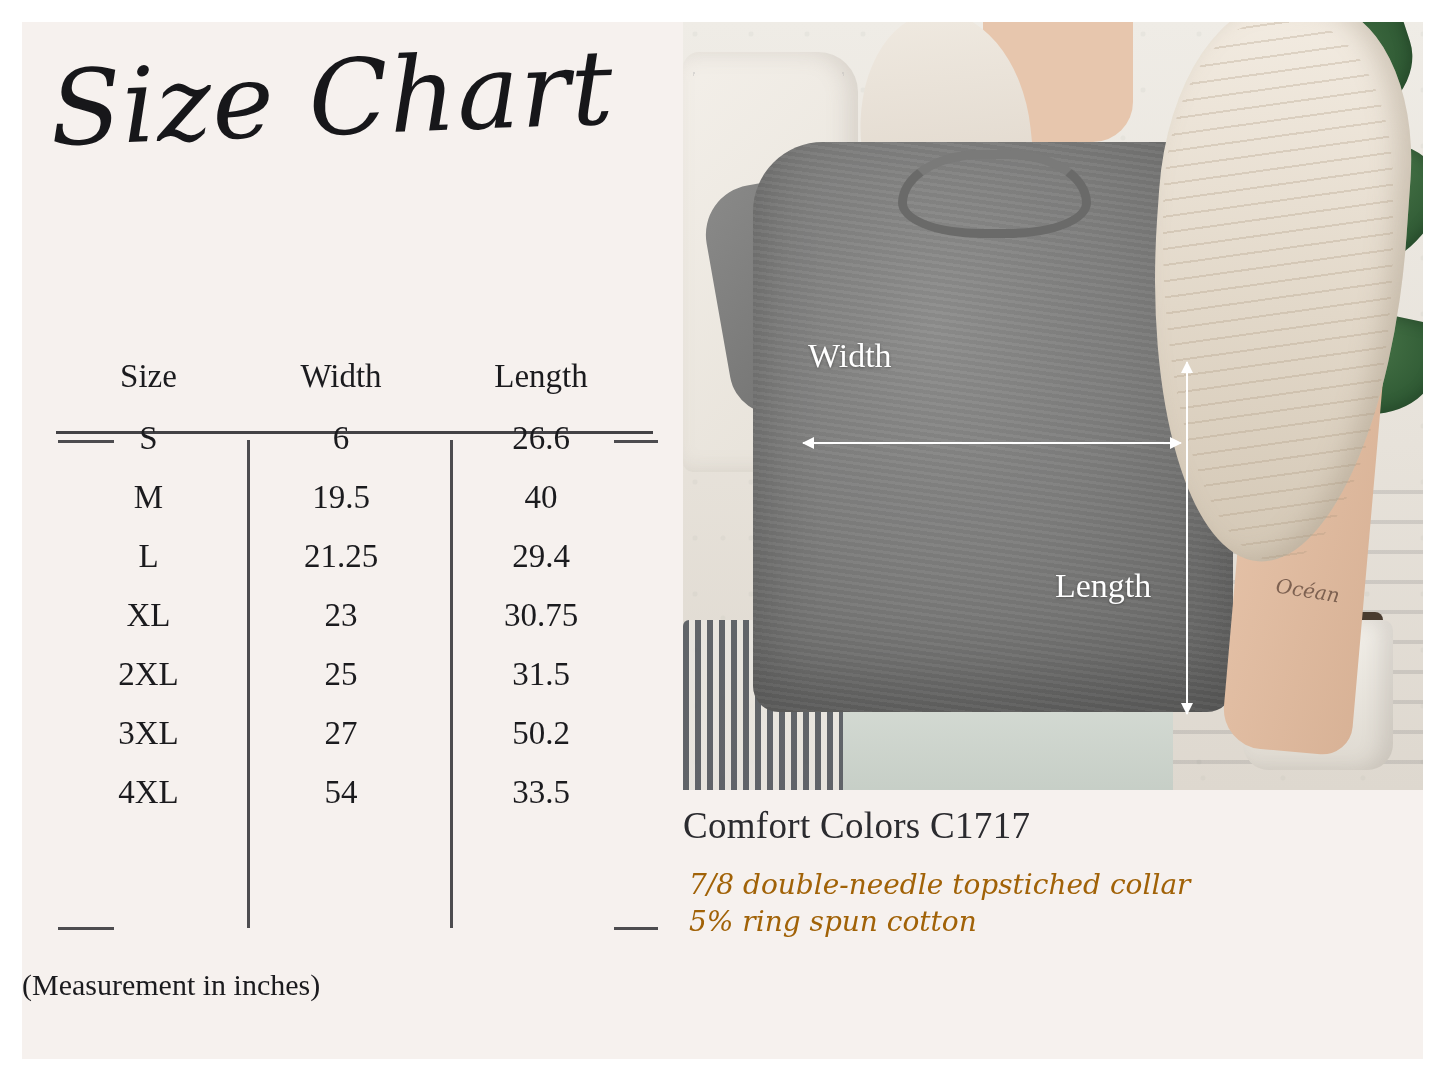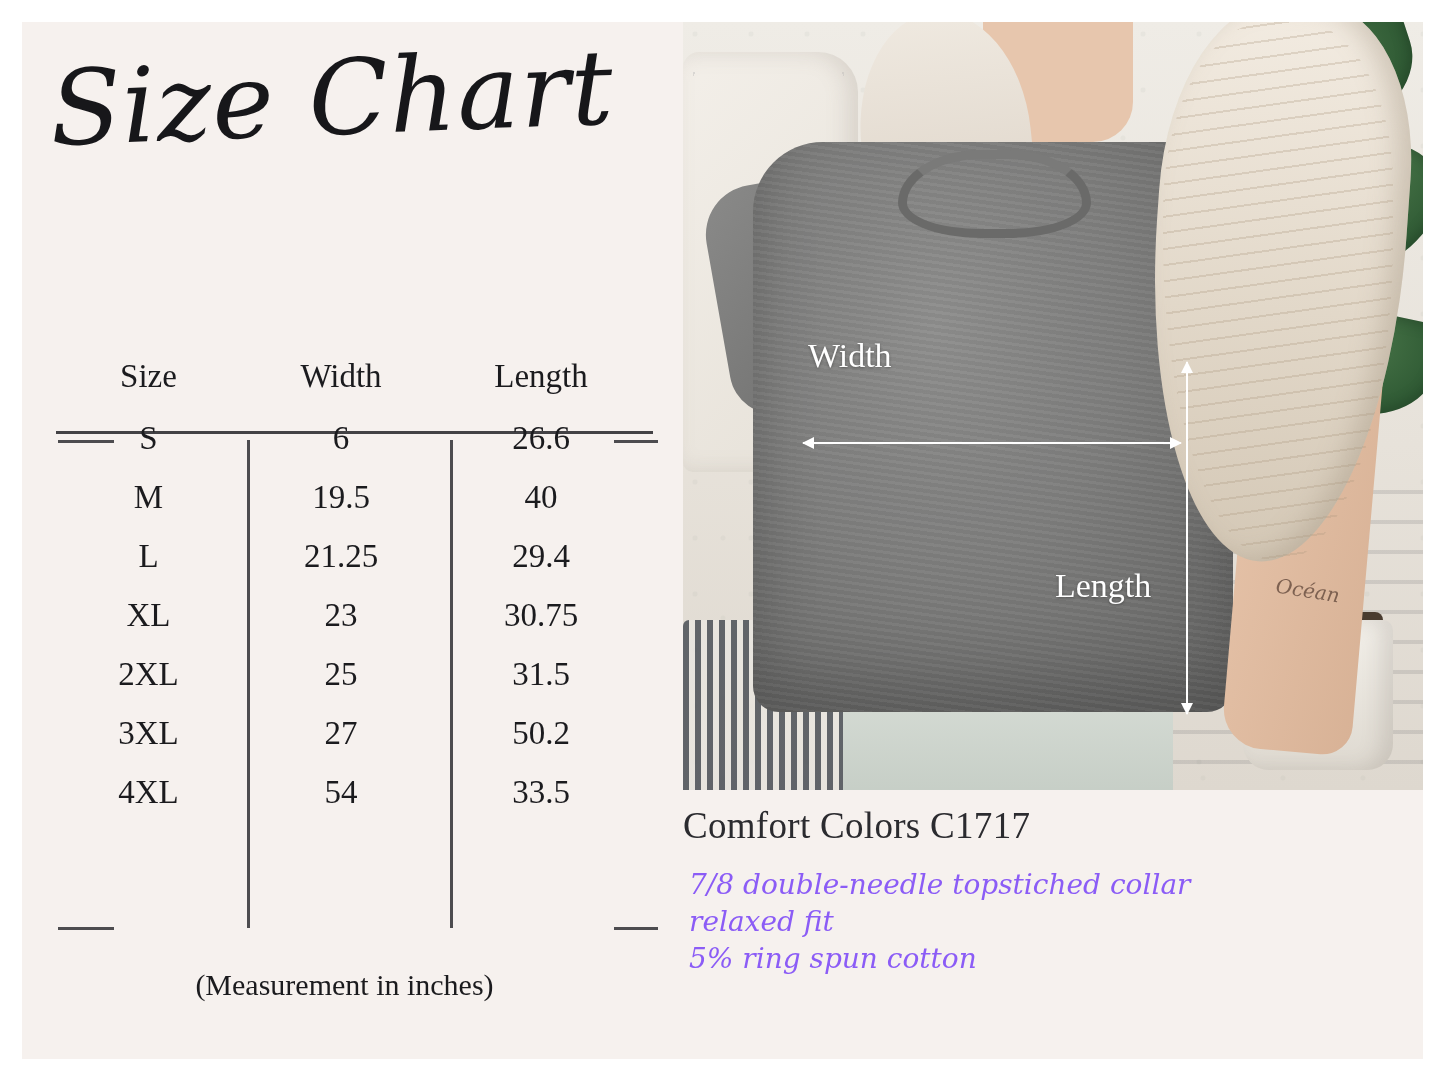--- a/index.html
+++ b/index.html
@@ -121,21 +121,21 @@
   .rule-end.e1 { left: 36px; top: 905px; width: 56px; }
   .rule-end.e2 { left: 592px; top: 905px; width: 44px; }
   .rule-end.e3 { left: 36px; top: 418px; width: 56px; }
   .rule-end.e4 { left: 592px; top: 418px; width: 44px; }
 
   .measure-note {
     position: absolute;
     left: 0;
     top: 946px;
     width: 645px;
-    text-align: center;
+    text-align: left;
     font-family: "Liberation Serif", serif;
     font-size: 30px;
     color: #1b1b1e;
   }
 
   
   .right-pane {
     position: absolute;
     left: 645px;
     top: 0;
@@ -333,21 +333,21 @@
     position: absolute;
     left: 22px;
     top: 845px;
     width: 730px;
   }
   .specs div {
     font-family: "DejaVu Serif", serif;
     font-style: italic;
     font-size: 28px;
     line-height: 1.32;
-    color: #8b5cf6;
+    color: #a16207;
   }
 </style>
 </head>
 <body>
 
 <div class="page">
   <div class="frame-top"></div>
   <div class="frame-bottom"></div>
   <div class="frame-left"></div>
   <div class="frame-right"></div>
@@ -458,19 +458,18 @@
         <div class="ann-width-label">Width</div>
         <div class="ann-width-arrow"></div>
         <div class="ann-length-label">Length</div>
         <div class="ann-length-arrow"></div>
       </div>
 
       <div class="product-title">Comfort Colors C1717</div>
 
       <div class="specs">
         <div>7/8 double-needle topstiched collar</div>
-        <div>relaxed fit</div>
         <div>5% ring spun cotton</div>
       </div>
 
     </div>
   </div>
 </div>
 
 </body></html>

